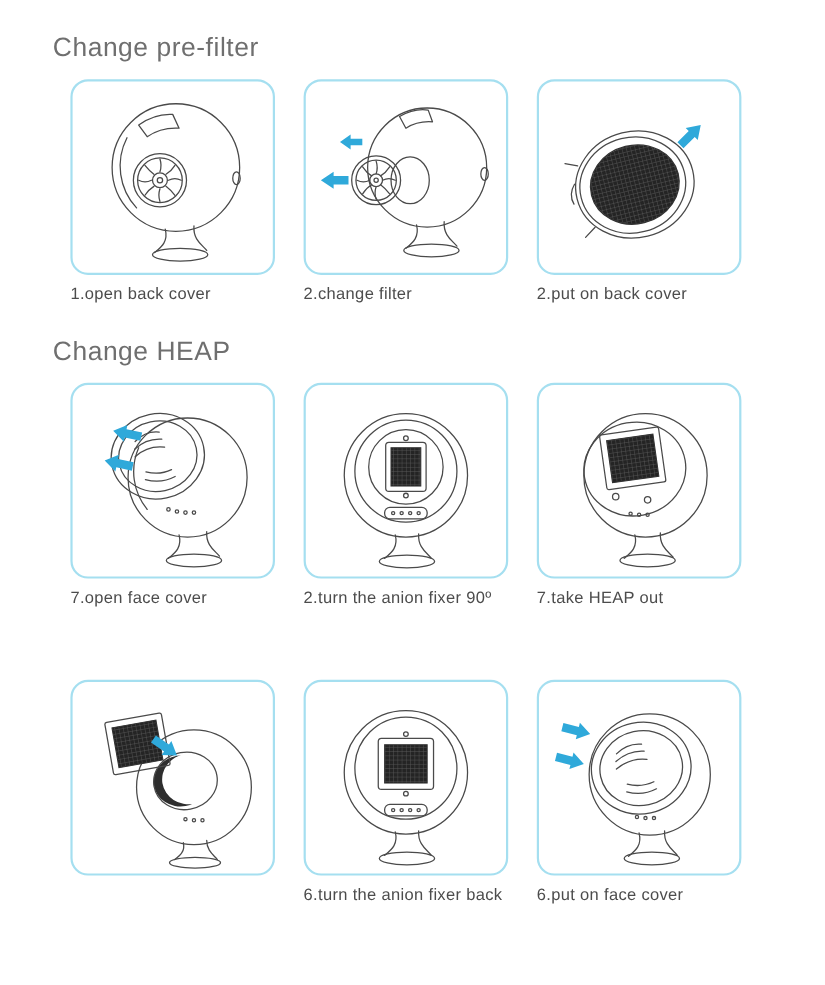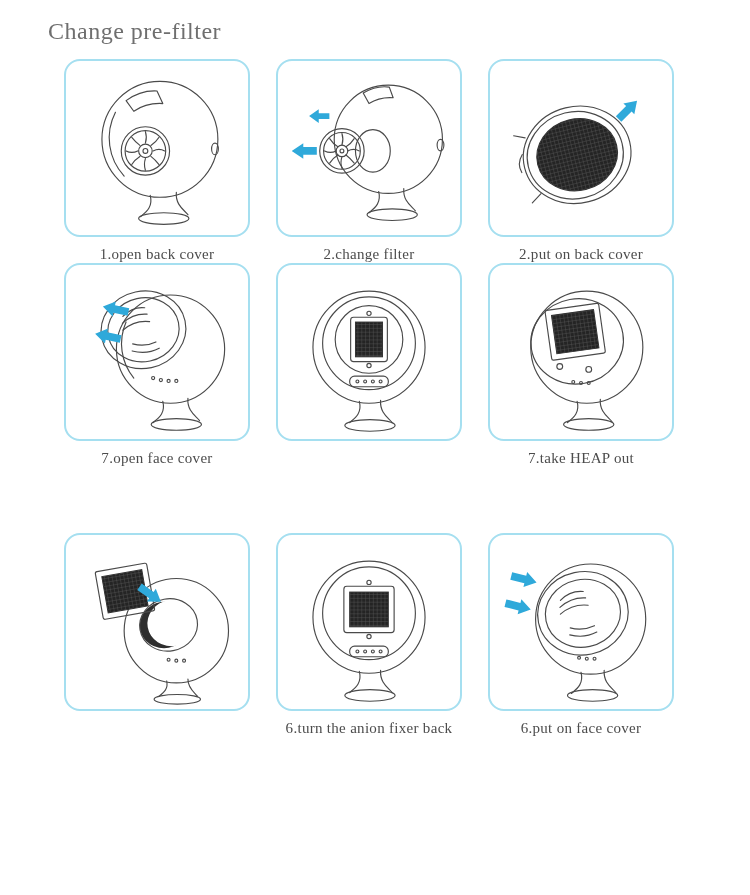--- a/index.html
+++ b/index.html
@@ -3,37 +3,37 @@
 <meta charset="utf-8">
 <style>
   * { box-sizing: border-box; }
   html, body { margin: 0; padding: 0; }
   body {
     width: 750px;
     min-height: 895px;
     background: #ffffff;
     font-family: "Liberation Sans", sans-serif;
   }
-  .page { padding: 6px 0 20px 46px; font-family: Liberation Serif, serif; }
+  .page { padding: 18px 0 20px 46px; }
   .section-title {
     font-size: 24px;
     font-weight: 400;
     color: var(--title_color, #6f6f6f);
     letter-spacing: 0.5px;
     margin: 12px 0 14px 2px;
   }
   .section-heap .section-title { margin-top: 30px; }
   .grid {
     display: grid;
     grid-template-columns: repeat(3, 186px);
     column-gap: 26px;
     row-gap: 66px;
     margin-left: 18px;
   }
-  figure.step { margin: 0; display: flex; flex-direction: column; align-items: center; }
+  figure.step { margin: 0; display: flex; flex-direction: column; align-items: flex-start; }
   .panel {
     width: 186px;
     height: 178px;
     border: 2px solid var(--panel_border, #a5dff0);
     border-radius: 16px;
     background: #ffffff;
     display: flex;
     align-items: center;
     justify-content: center;
     overflow: hidden;
@@ -151,20 +151,21 @@
             </g>
           </svg>
         </div>
         <figcaption class="caption">2.put on back cover</figcaption>
       </figure>
 
     </div>
   </section>
 
   <section class="section-heap">
+    <h2 class="section-title">Change HEAP</h2>
 
     <div class="grid">
 
       <figure class="step">
         <div class="panel">
           <svg class="illus" viewBox="0 0 184 178">
             <circle class="ln" cx="106" cy="86" r="56"></circle>
             <path class="ln" d="M60,58 a56,56 0 0 0 8,58"></path>
             <g transform="rotate(-12 78 66)">
               <ellipse class="ln" cx="78" cy="66" rx="44" ry="40"></ellipse>
@@ -220,20 +221,21 @@
               <circle class="ln" cx="96" cy="119.5" r="1.5"></circle>
               <circle class="ln" cx="104" cy="119.5" r="1.5"></circle>
             </g>
             <g>
               <path class="ln" d="M82,140 C85,152 78,157 72,162"></path>
               <path class="ln" d="M104,139 C103,152 112,157 116,162"></path>
               <ellipse class="ln" cx="93" cy="165" rx="26" ry="6"></ellipse>
             </g>
           </svg>
         </div>
+        <figcaption class="caption">2.turn the anion fixer 90º</figcaption>
       </figure>
 
       <figure class="step">
         <div class="panel">
           <svg class="illus" viewBox="0 0 184 178">
             <defs>
               <pattern id="meshF" width="4" height="4" patternUnits="userSpaceOnUse">
                 <rect width="4" height="4" fill="#242424"></rect>
                 <path d="M0 0H4M0 0V4" stroke="#5a5a5a" stroke-width="0.8"></path>
               </pattern>

